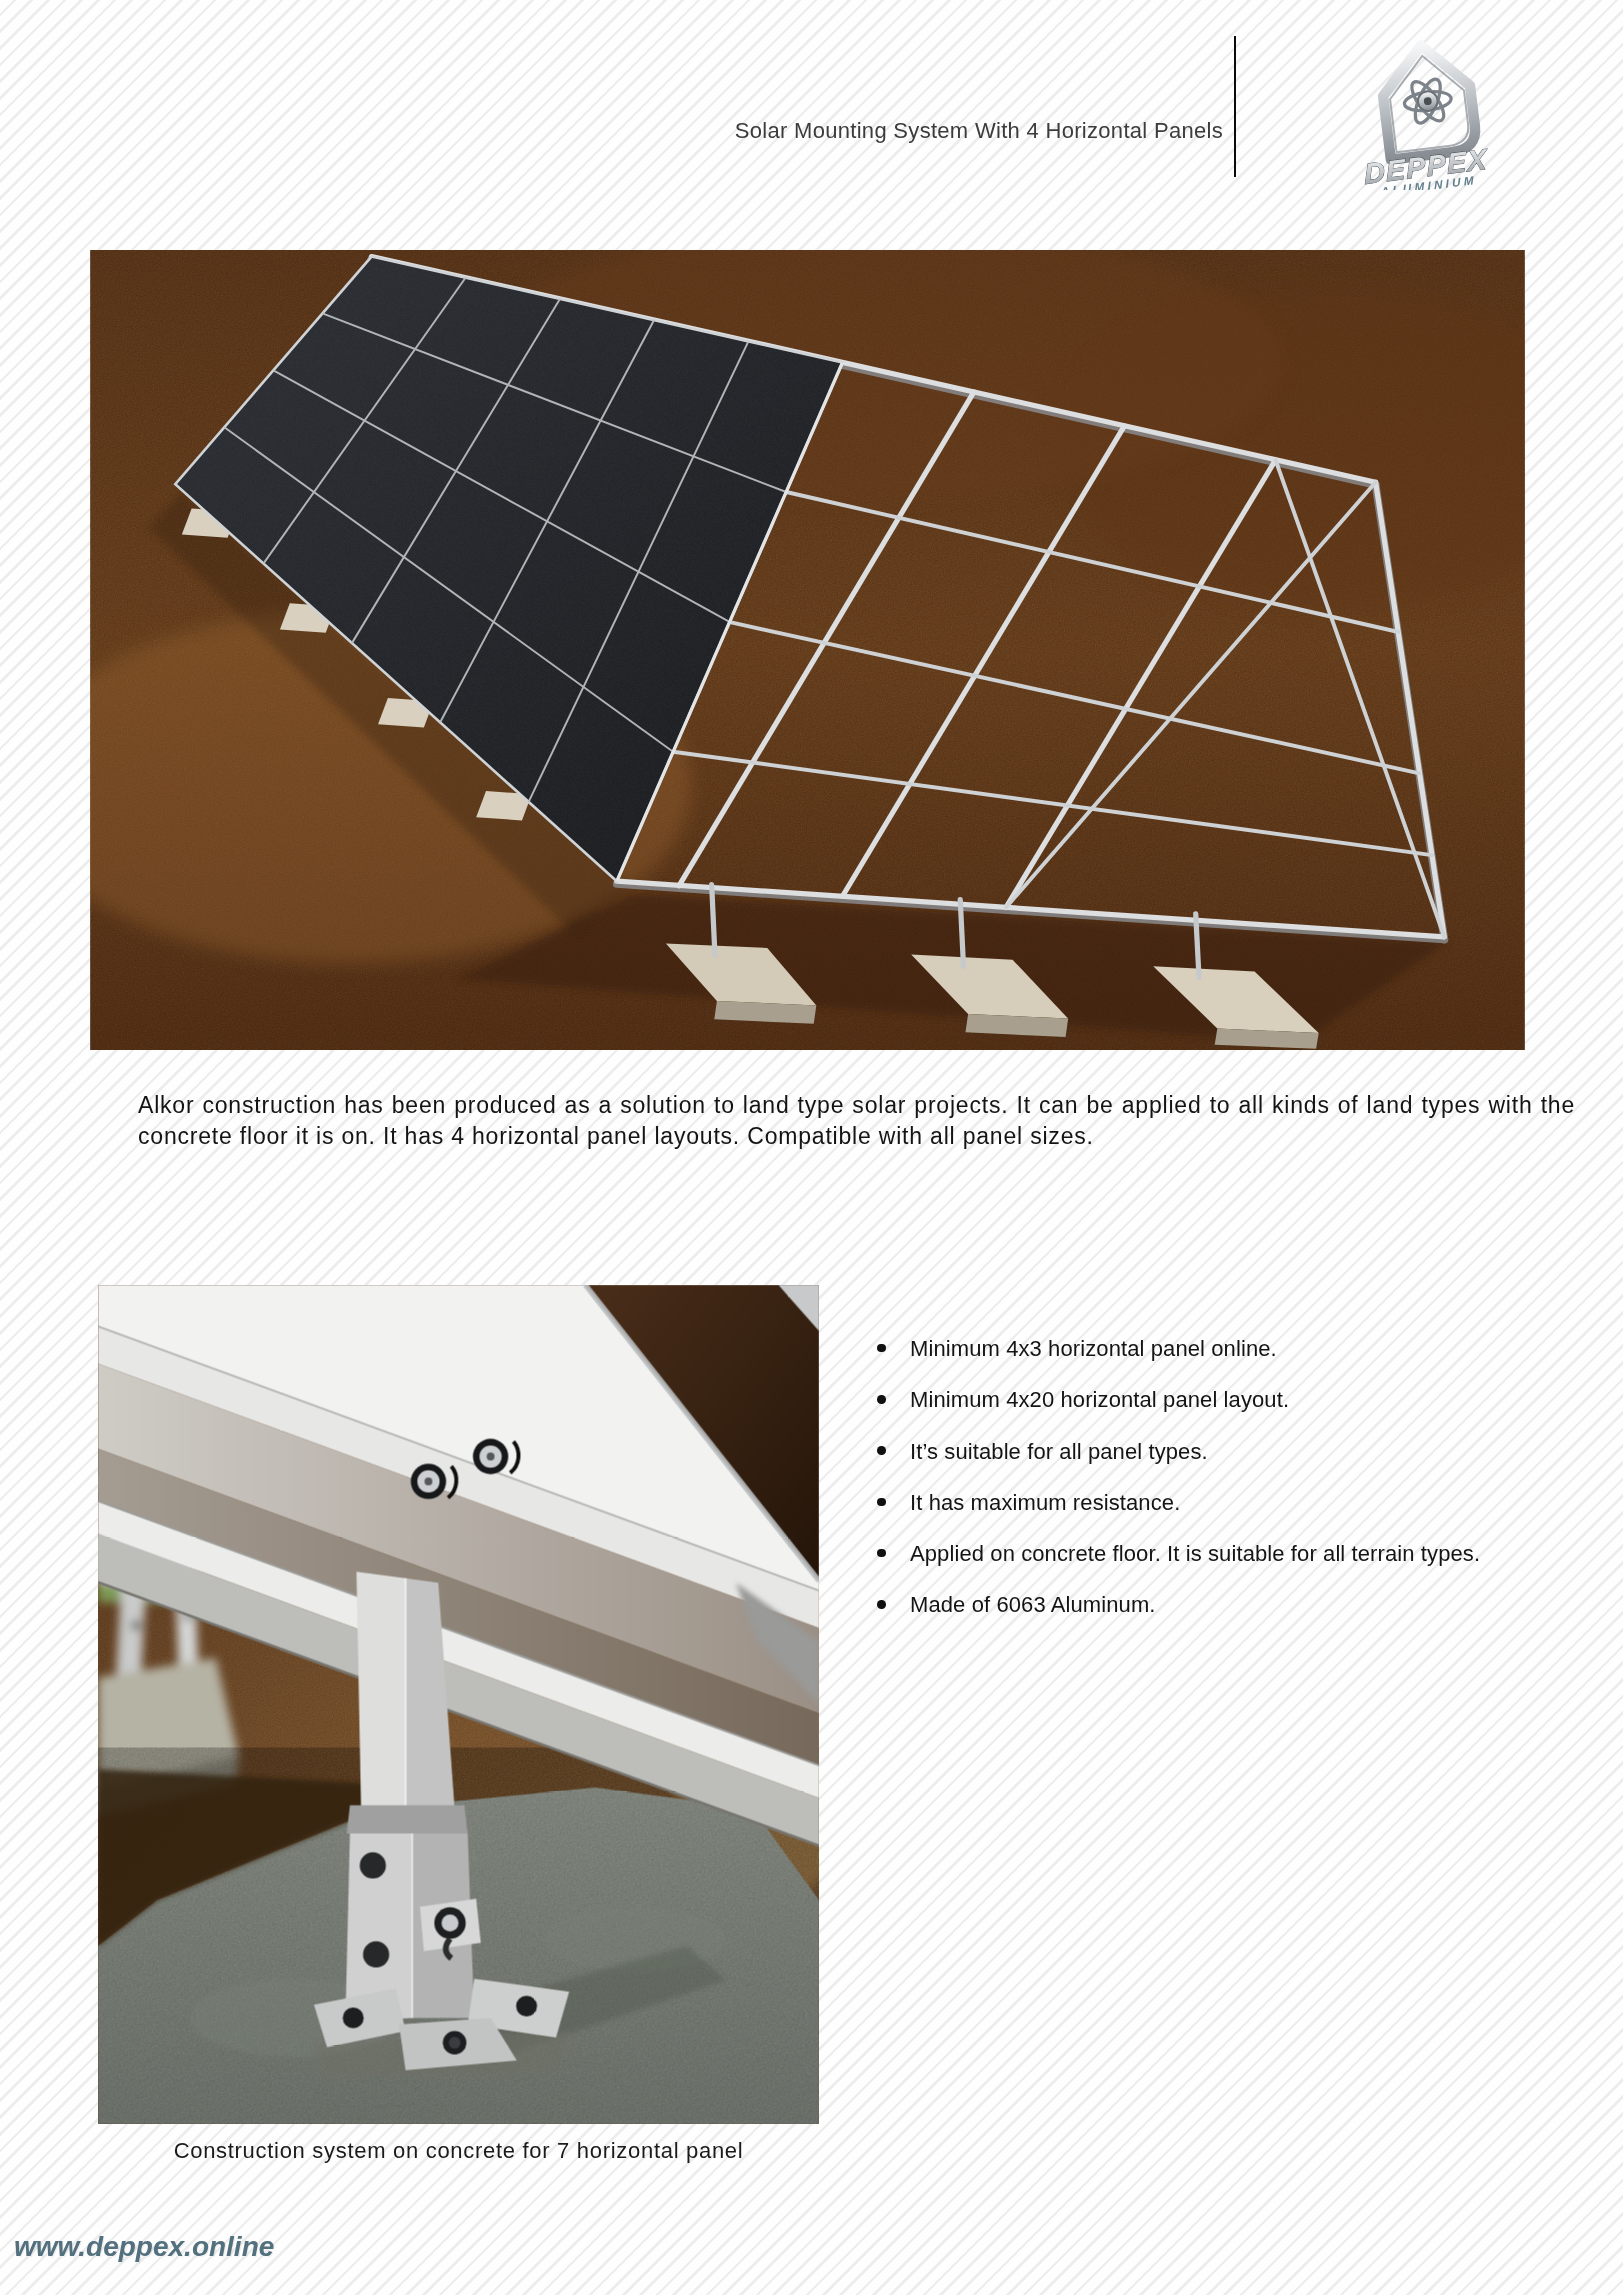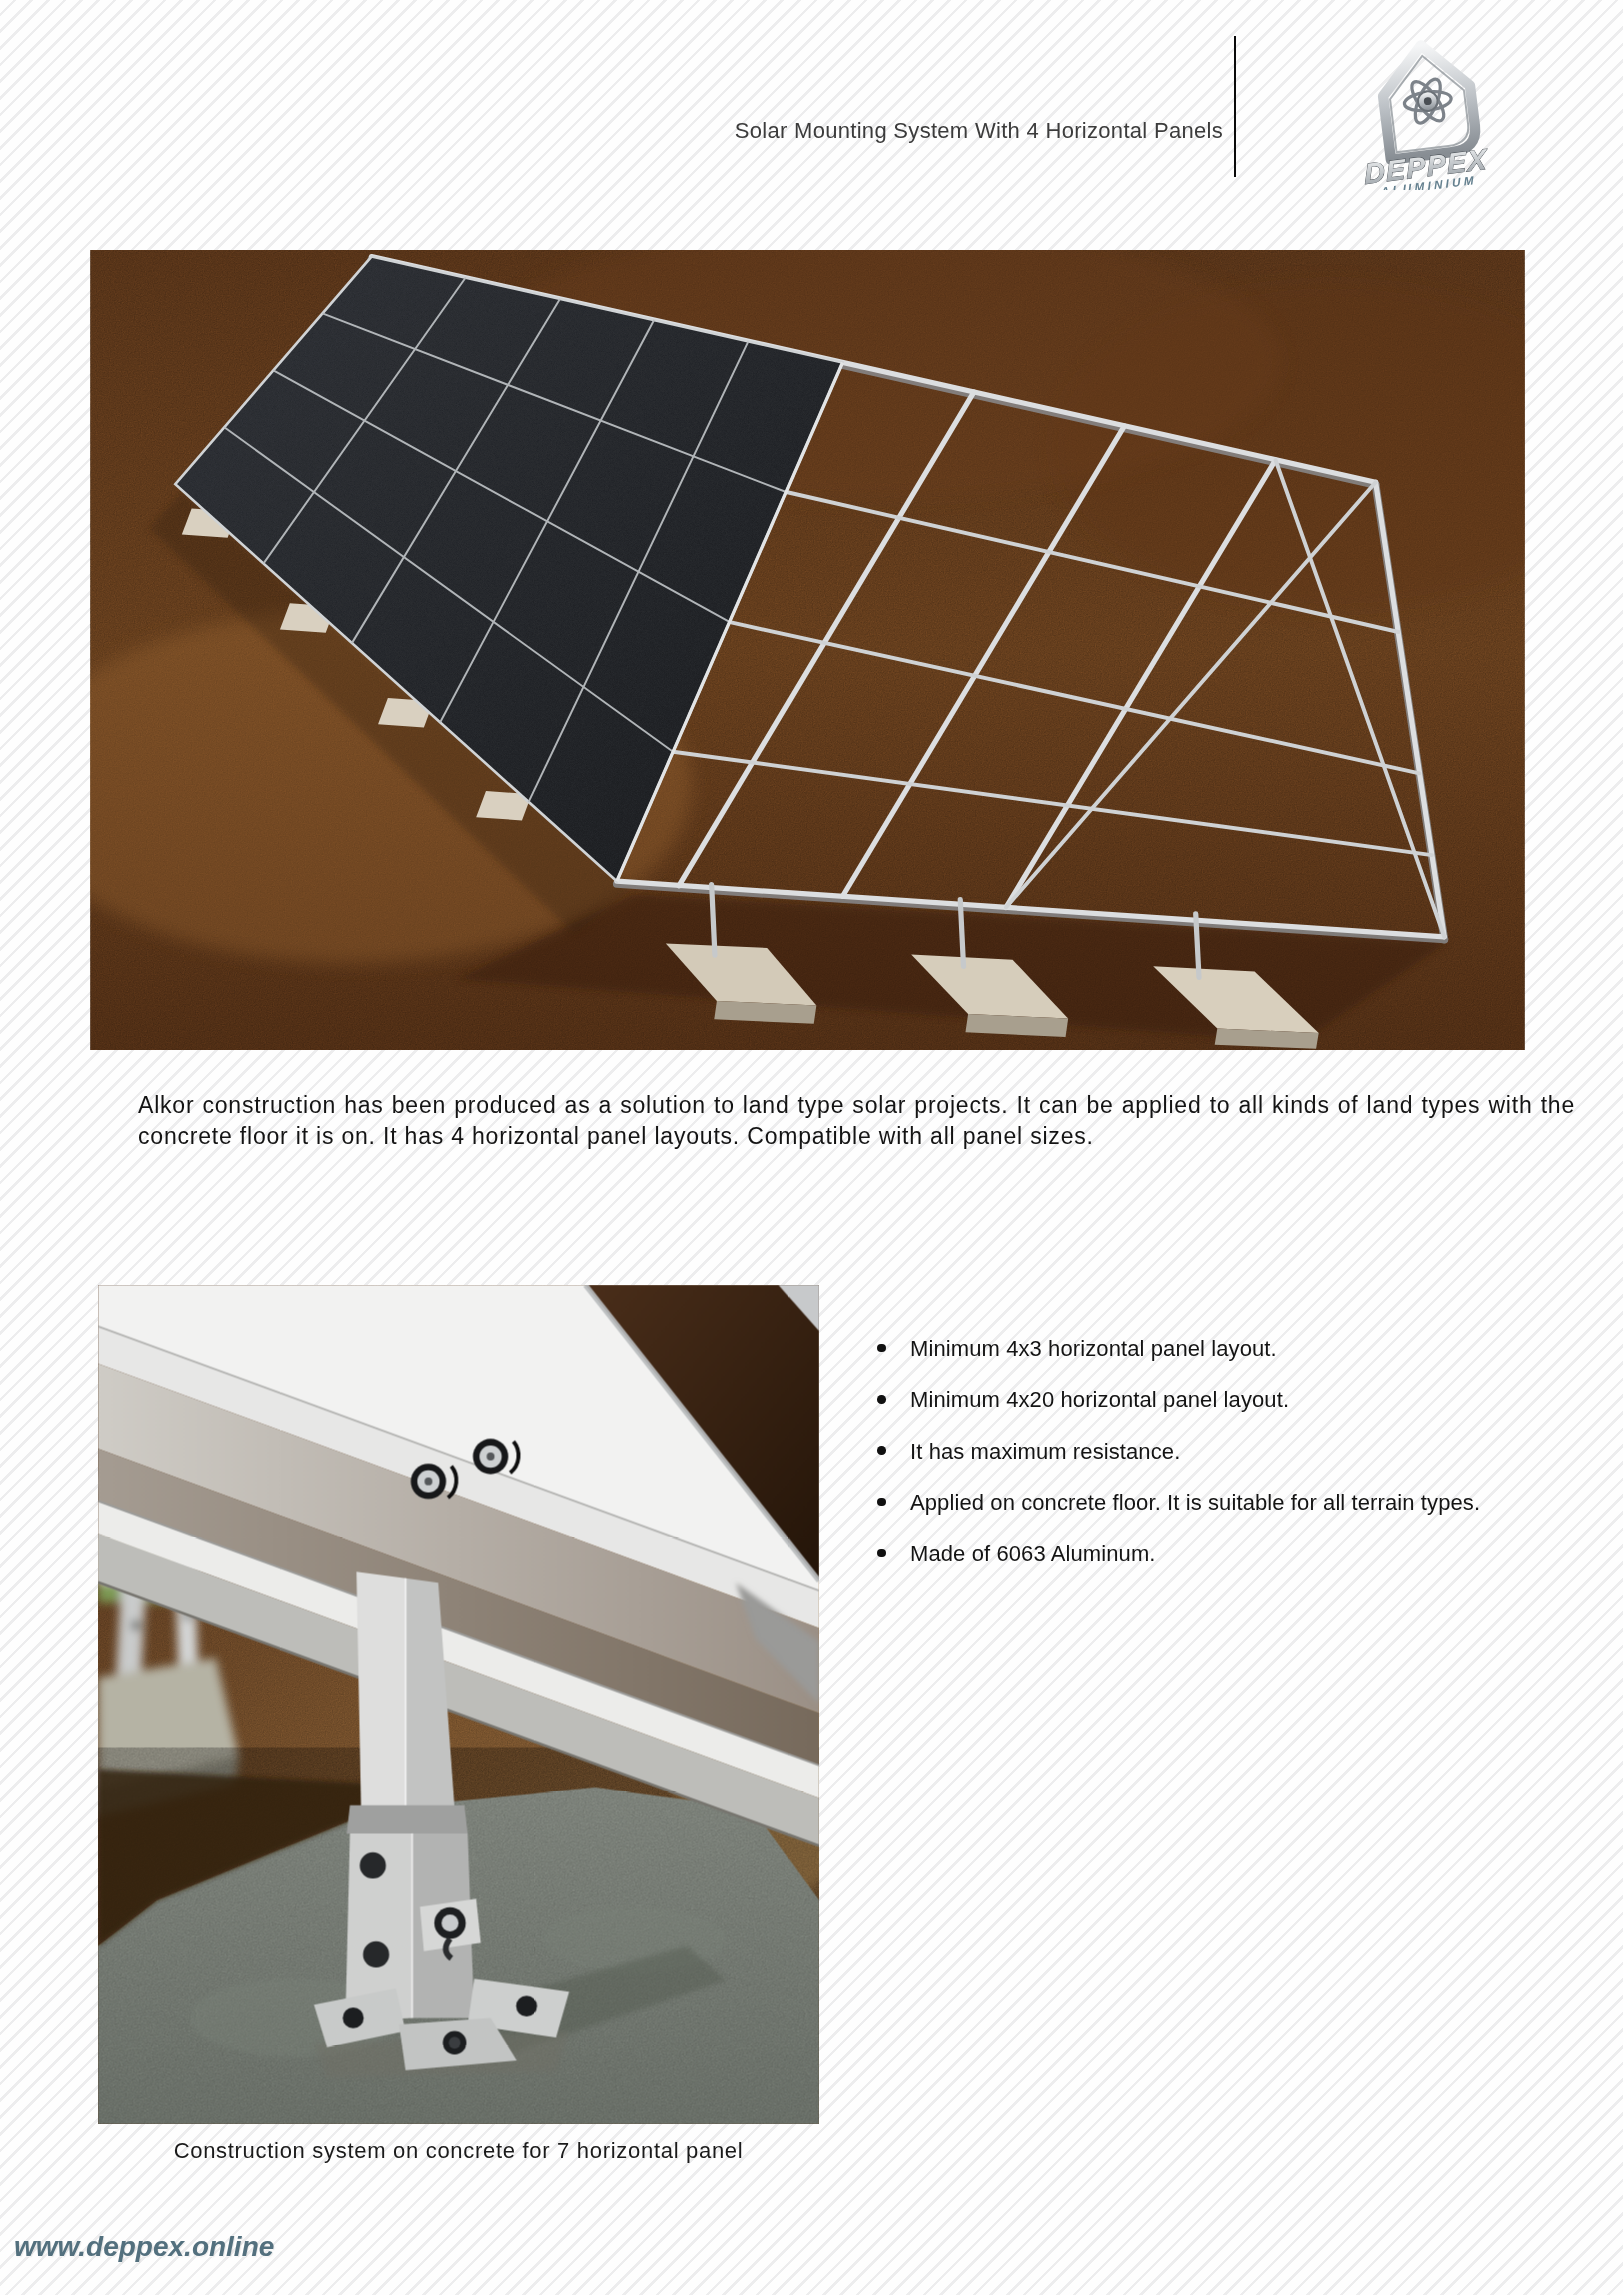--- a/index.html
+++ b/index.html
@@ -303,22 +303,23 @@
 
     <g>
       <polygon points="745,0 1102,0 1102,452" fill="url(#panelUnder)"></polygon>
       <line x1="745" y1="0" x2="1102" y2="452" stroke="#b9bcbe" stroke-width="8" opacity=".9"></line>
       <polygon points="1040,0 1102,0 1102,70" fill="#c7c9cb"></polygon>
       <polygon points="975,455 1102,545 1102,640 1005,540" fill="#9a9a98" filter="url(#blurC)"></polygon>
     </g>
   </svg>
 
   <ul class="features">
-    <li>Minimum 4x3 horizontal panel layout.</li>
+    <li>Minimum 4x3 horizontal panel online.</li>
     <li>Minimum 4x20 horizontal panel layout.</li>
+    <li>It’s suitable for all panel types.</li>
     <li>It has maximum resistance.</li>
     <li>Applied on concrete floor. It is suitable for all terrain types.</li>
     <li>Made of 6063 Aluminum.</li>
   </ul>
 
   <div class="caption">Construction system on concrete for 7 horizontal panel</div>
   <div class="footer">www.deppex.online</div>
 
 </div>
 

